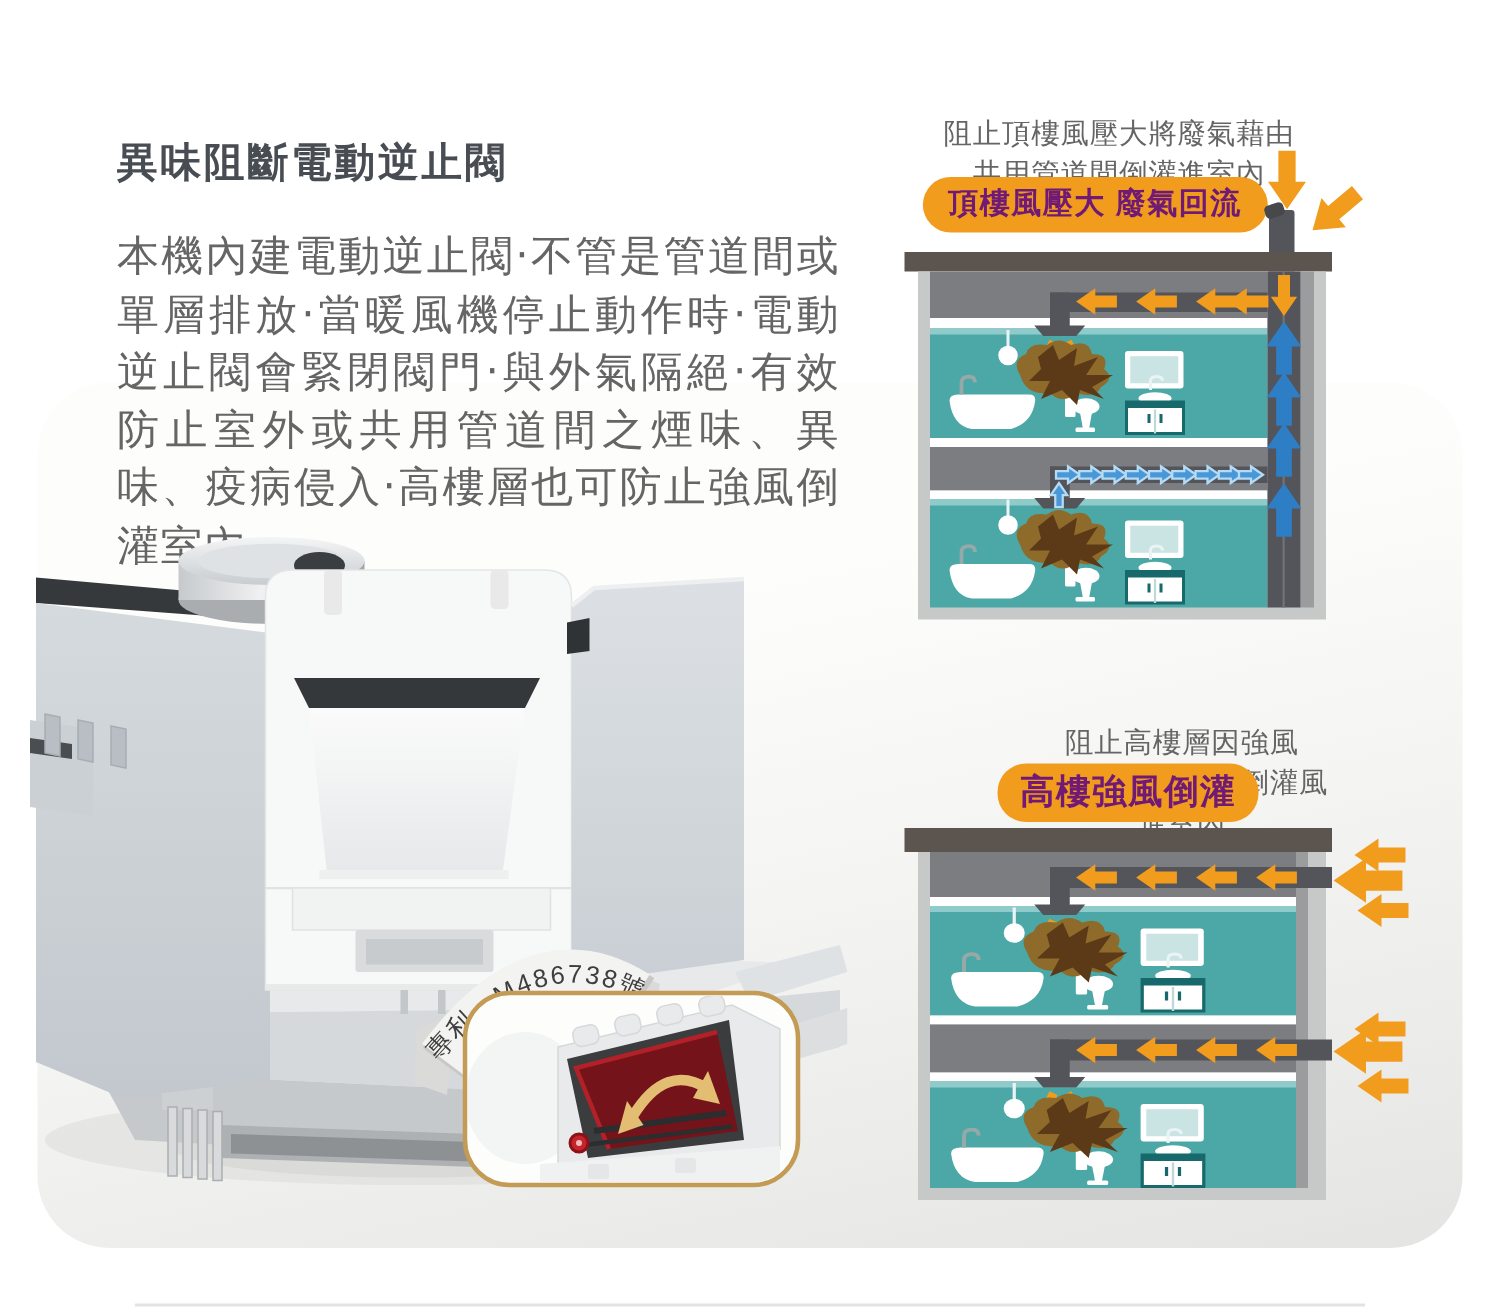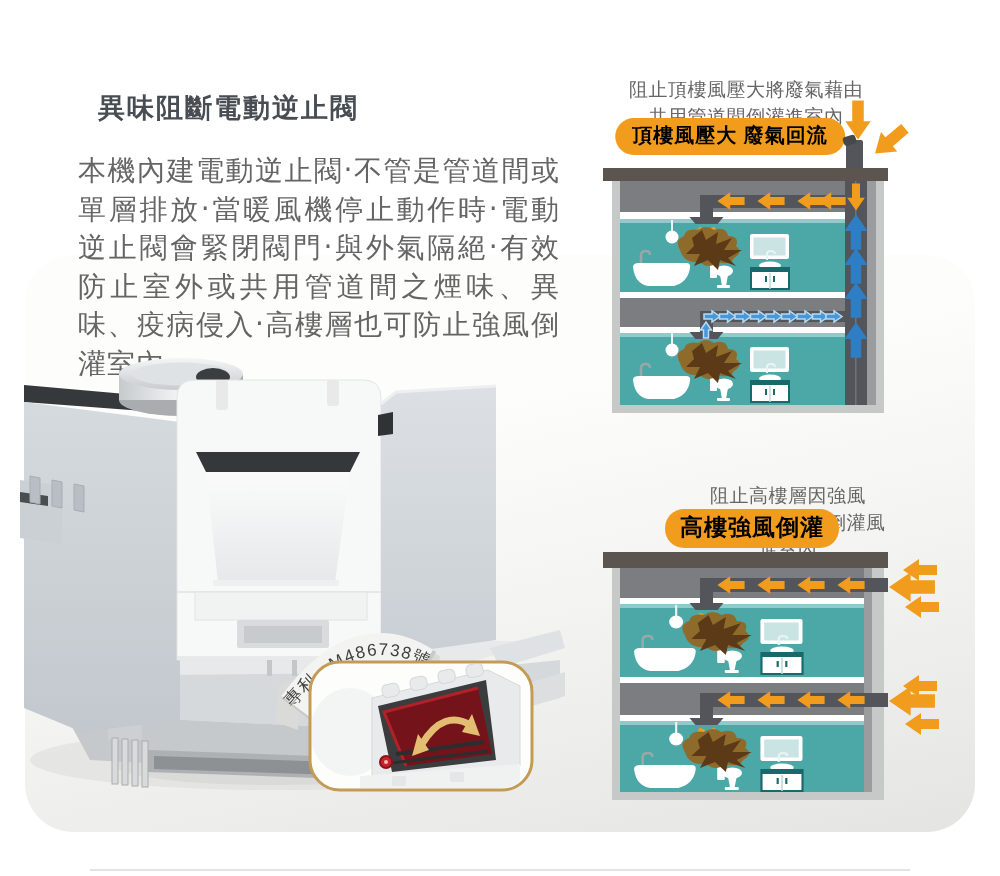--- a/index.html
+++ b/index.html
@@ -2,29 +2,29 @@
 <html style="--accent-orange: #F29C1E; --arrow-blue: #2E7EC6; --arrow-blue-light: #4A97D8; --room-teal: #4BA8A7; --room-teal-light: #8FCBCA; --duct-dark: #54555A; --slab-gray: #7C7D80; --roof-taupe: #5C544E; --frame-gray: #C7C8C8; --wall-gray: #9B9C9E; --title-text: #484D53; --body-text: #656565; --callout-border: #C39B54; --valve-red: #74141A; --odor-brown: #5C3A17; --odor-brown-light: #8F6B2B; --swing-arrow-gold: #E3BE72;"><head>
 <meta charset="utf-8">
 <style>
   html,body{margin:0;padding:0;background:#fff;}
   .stage{position:relative;width:1000px;height:876px;background:#fff;overflow:hidden;
          font-family:"Liberation Sans","DejaVu Sans",sans-serif;}
   .backdrop{position:absolute;left:25px;top:255px;width:950px;height:577px;border-radius:48px;
             background:linear-gradient(168deg,#FDFDFC 30%,#F4F4F2 58%,#E9E9E7 88%,#E4E4E2 100%);}
   .divider{position:absolute;left:90px;top:869px;width:820px;height:2px;background:#E3E3E1;}
   .title{position:absolute;left:78px;top:76px;font-size:27px;font-weight:700;
-         color:var(--title-text);letter-spacing:2px;line-height:1.1;margin-left:20px;}
+         color:var(--title-text);letter-spacing:2px;line-height:1.1;}
   .bodytext{position:absolute;left:78px;top:124px;width:482px;font-size:28px;
             line-height:38.5px;color:var(--body-text);letter-spacing:1px;text-align:justify;}
   .cap{position:absolute;transform:translateX(-50%);text-align:center;font-size:19px;
        line-height:27px;color:var(--body-text);white-space:pre-line;letter-spacing:0.5px;margin-top:32px;}
   .cap1{left:746px;top:44px;}
   .cap2{left:788px;top:450px;}
   .badge{position:absolute;transform:translateX(-50%);background:var(--accent-orange);
-         color:#000000;font-weight:700;border-radius:19px;white-space:nowrap;letter-spacing:1px;}
+         color:#701a75;font-weight:700;border-radius:19px;white-space:nowrap;letter-spacing:1px;}
   .badge1{left:730px;top:118px;font-size:20px;padding:4px 17px 6px;}
   .badge2{left:752px;top:509px;font-size:23px;padding:3px 15px 5px;}
   svg{position:absolute;}
   #svg-top{left:596px;top:98px;}
   #svg-bottom{left:596px;top:548px;}
   #svg-product{left:20px;top:330px;}
   .fO{fill:var(--accent-orange);}
   .fB{fill:var(--arrow-blue);}
   .fBs{fill:var(--arrow-blue-light);stroke:#B5DCF4;stroke-width:1.5;}
   .fT{fill:var(--room-teal);}

